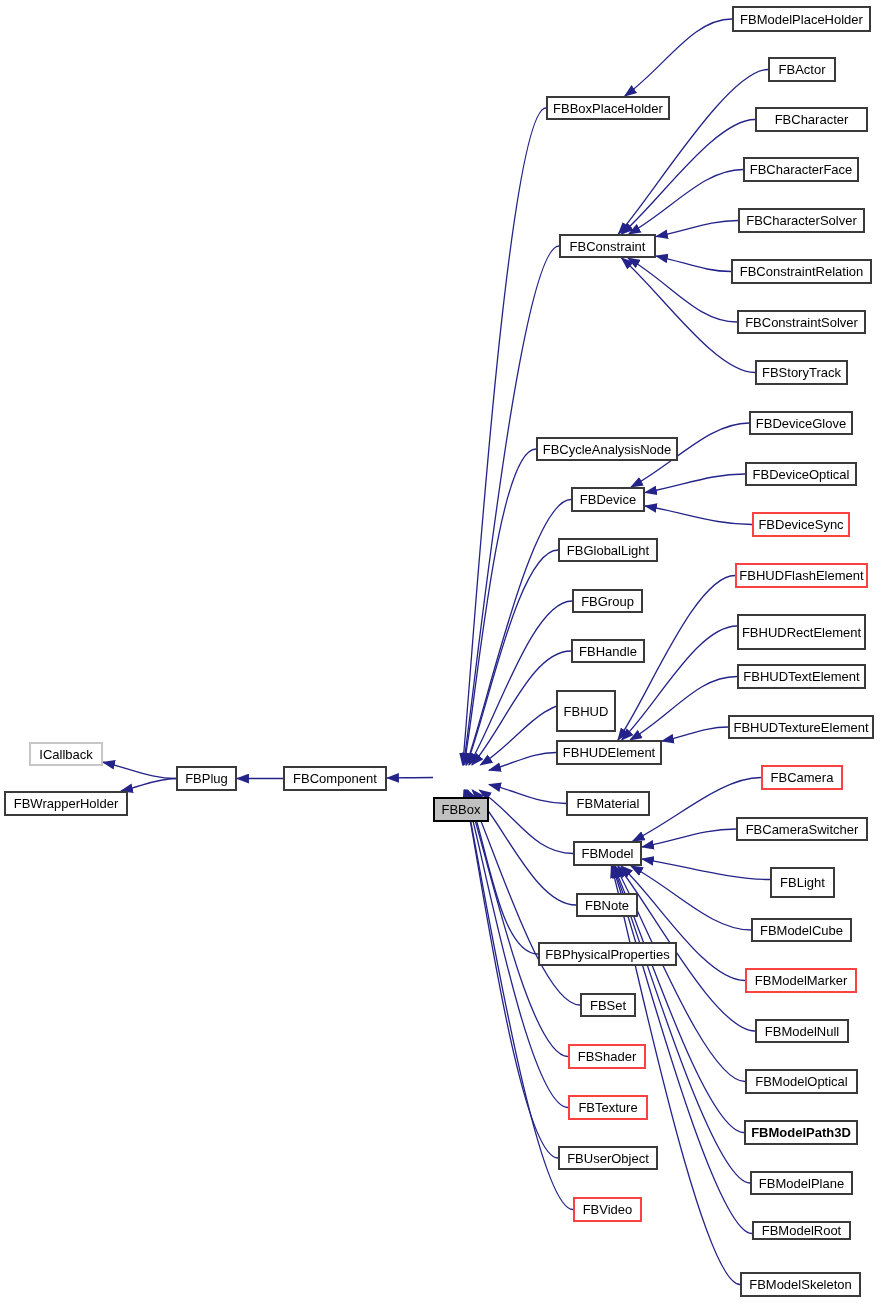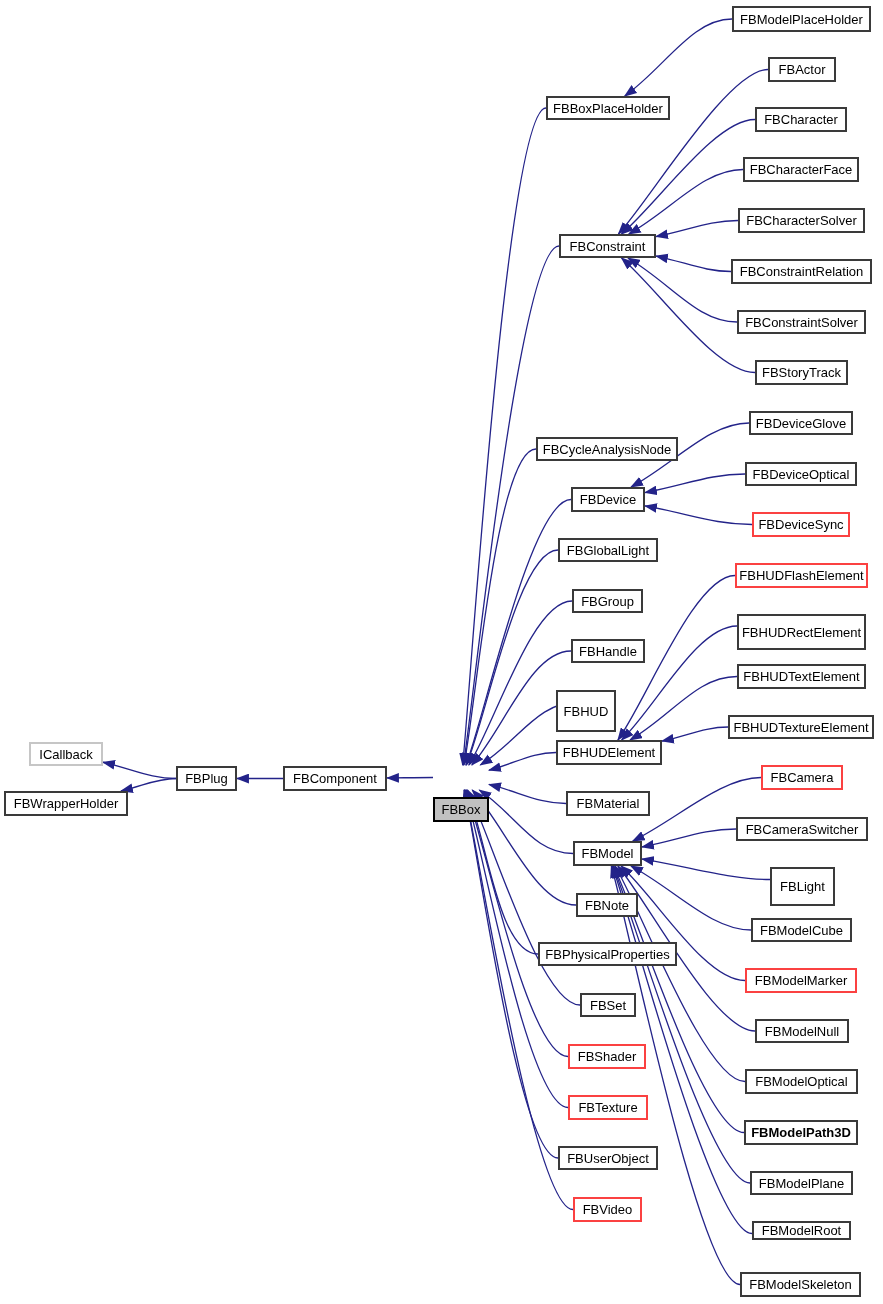--- a/index.html
+++ b/index.html
@@ -176,21 +176,21 @@
     </div>
     <div class="node red" style="left: 573px; top: 1197px; width: 69px; height: 25px;">
       <span>FBVideo</span>
     </div>
     <div class="node normal" style="left: 732px; top: 6px; width: 139px; height: 26px;">
       <span>FBModelPlaceHolder</span>
     </div>
     <div class="node normal" style="left: 768px; top: 57px; width: 68px; height: 25px;">
       <span>FBActor</span>
     </div>
-    <div class="node normal" style="left: 755px; top: 107px; width: 92px; height: 25px;">
+    <div class="node normal" style="left: 755px; top: 107px; width: 113px; height: 25px;">
       <span>FBCharacter</span>
     </div>
     <div class="node normal" style="left: 743px; top: 157px; width: 116px; height: 25px;">
       <span>FBCharacterFace</span>
     </div>
     <div class="node normal" style="left: 738px; top: 208px; width: 127px; height: 25px;">
       <span>FBCharacterSolver</span>
     </div>
     <div class="node normal" style="left: 731px; top: 259px; width: 141px; height: 25px;">
       <span>FBConstraintRelation</span>
@@ -221,21 +221,21 @@
     </div>
     <div class="node normal" style="left: 728px; top: 715px; width: 146px; height: 24px;">
       <span>FBHUDTextureElement</span>
     </div>
     <div class="node red" style="left: 761px; top: 765px; width: 82px; height: 25px;">
       <span>FBCamera</span>
     </div>
     <div class="node normal" style="left: 736px; top: 817px; width: 132px; height: 24px;">
       <span>FBCameraSwitcher</span>
     </div>
-    <div class="node normal" style="left: 770px; top: 867px; width: 65px; height: 39px;">
+    <div class="node normal" style="left: 770px; top: 867px; width: 65px; height: 31px;">
       <span>FBLight</span>
     </div>
     <div class="node normal" style="left: 751px; top: 918px; width: 101px; height: 24px;">
       <span>FBModelCube</span>
     </div>
     <div class="node red" style="left: 745px; top: 968px; width: 112px; height: 25px;">
       <span>FBModelMarker</span>
     </div>
     <div class="node normal" style="left: 755px; top: 1019px; width: 94px; height: 24px;">
       <span>FBModelNull</span>

